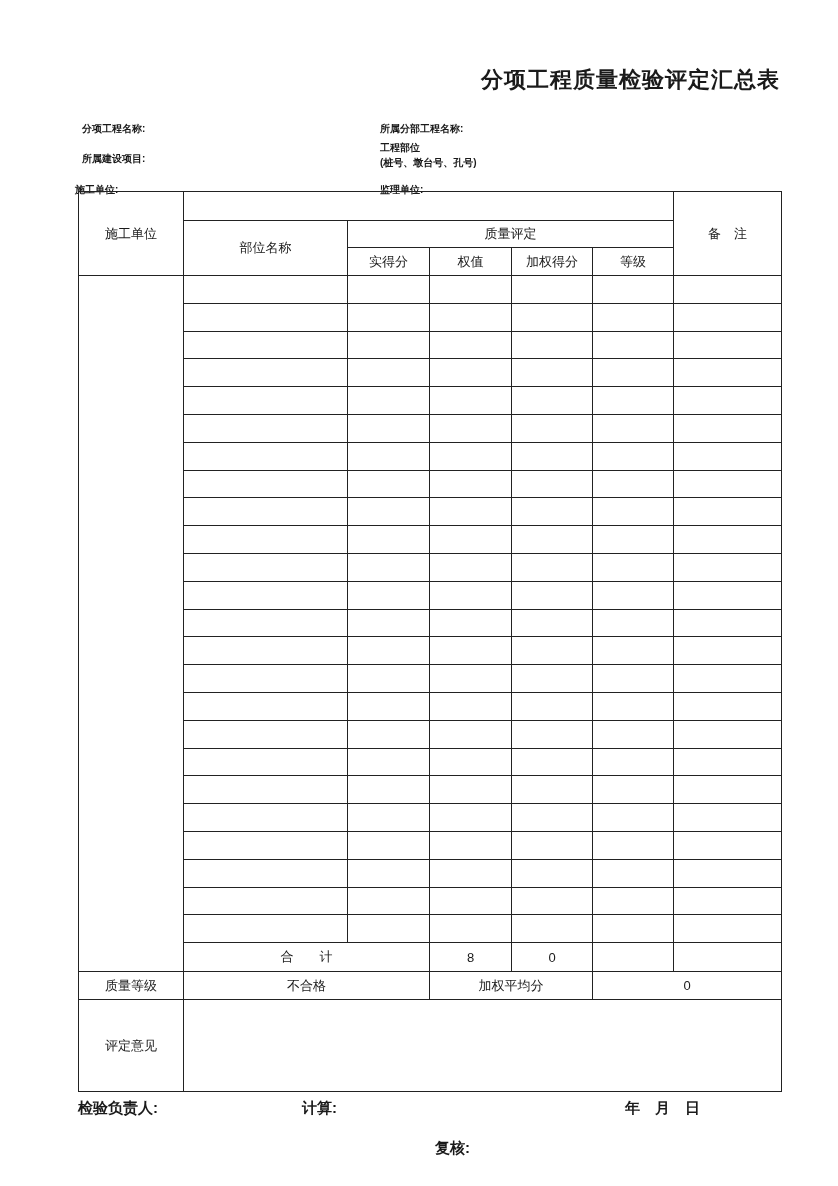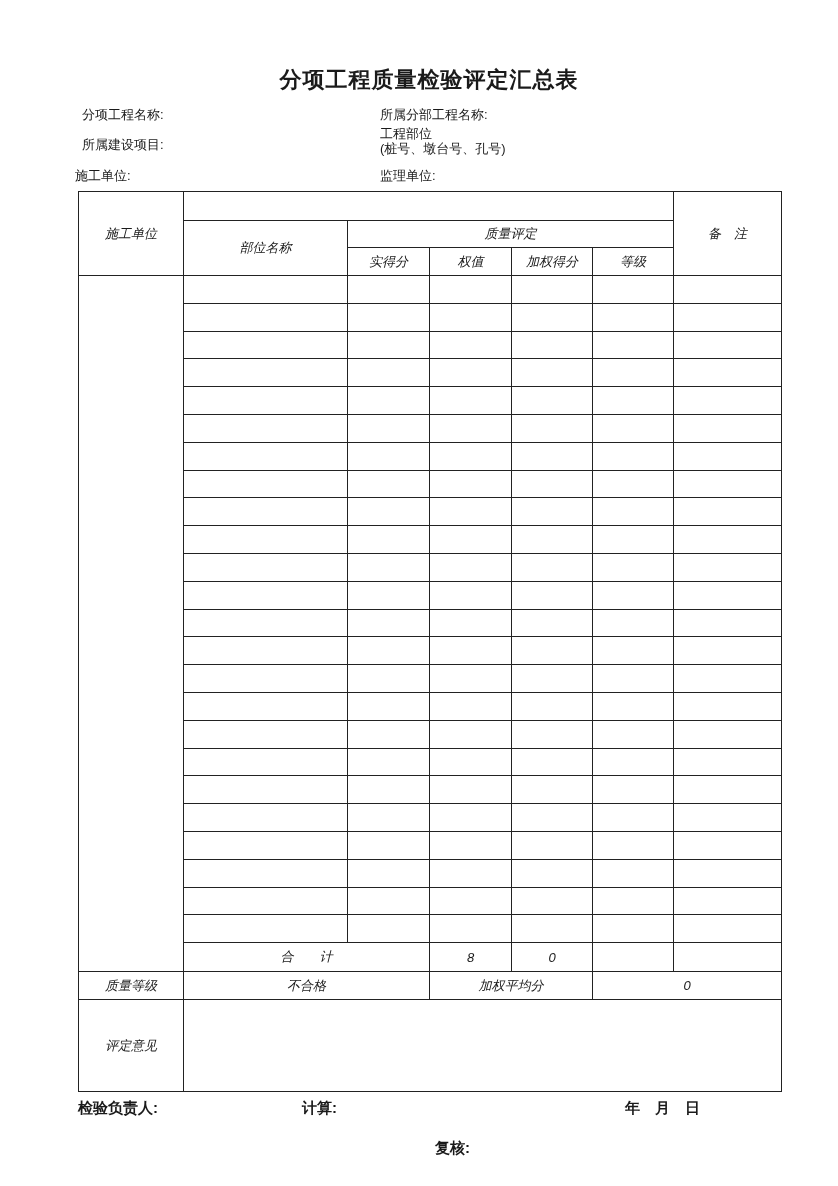--- a/index.html
+++ b/index.html
@@ -8,48 +8,48 @@
     position: relative;
     background: #ffffff;
     color: #1a1a1a;
     font-family: "Liberation Sans", sans-serif;
   }
   .page { position: absolute; inset: 0; }
 
   .doc-title {
     position: absolute;
     top: 66px; left: 78px; width: 702px;
-    text-align: center;
+    text-align: right;
     font-size: 22px;
     font-weight: bold;
     letter-spacing: 1px;
     line-height: 28px;
   }
 
   .meta-label {
     position: absolute;
-    font-size: 13px;
-    font-weight: normal;
+    font-size: 10px;
+    font-weight: bold;
     white-space: nowrap;
     line-height: 15px;
+    margin-top: 14px;
   }
   .m-sub-item   { top: 107px; left: 82px; }
   .m-parent     { top: 107px; left: 380px; text-align: center; }
   .m-project    { top: 137px; left: 82px; }
   .m-workpart   { top: 126px; left: 380px; }
   .m-contractor { top: 168px; left: 75px; }
   .m-supervisor { top: 168px; left: 380px; }
 
   table.sum-table {
     position: absolute;
     top: 191px; left: 78px;
     width: 703px;
     border-collapse: collapse;
     table-layout: fixed;
-    font-style: italic;
   }
   table.sum-table td {
     border: 1px solid #222222;
     font-size: 13px;
     text-align: center;
     vertical-align: middle;
     padding: 0;
     overflow: hidden;
     white-space: nowrap;
   }

